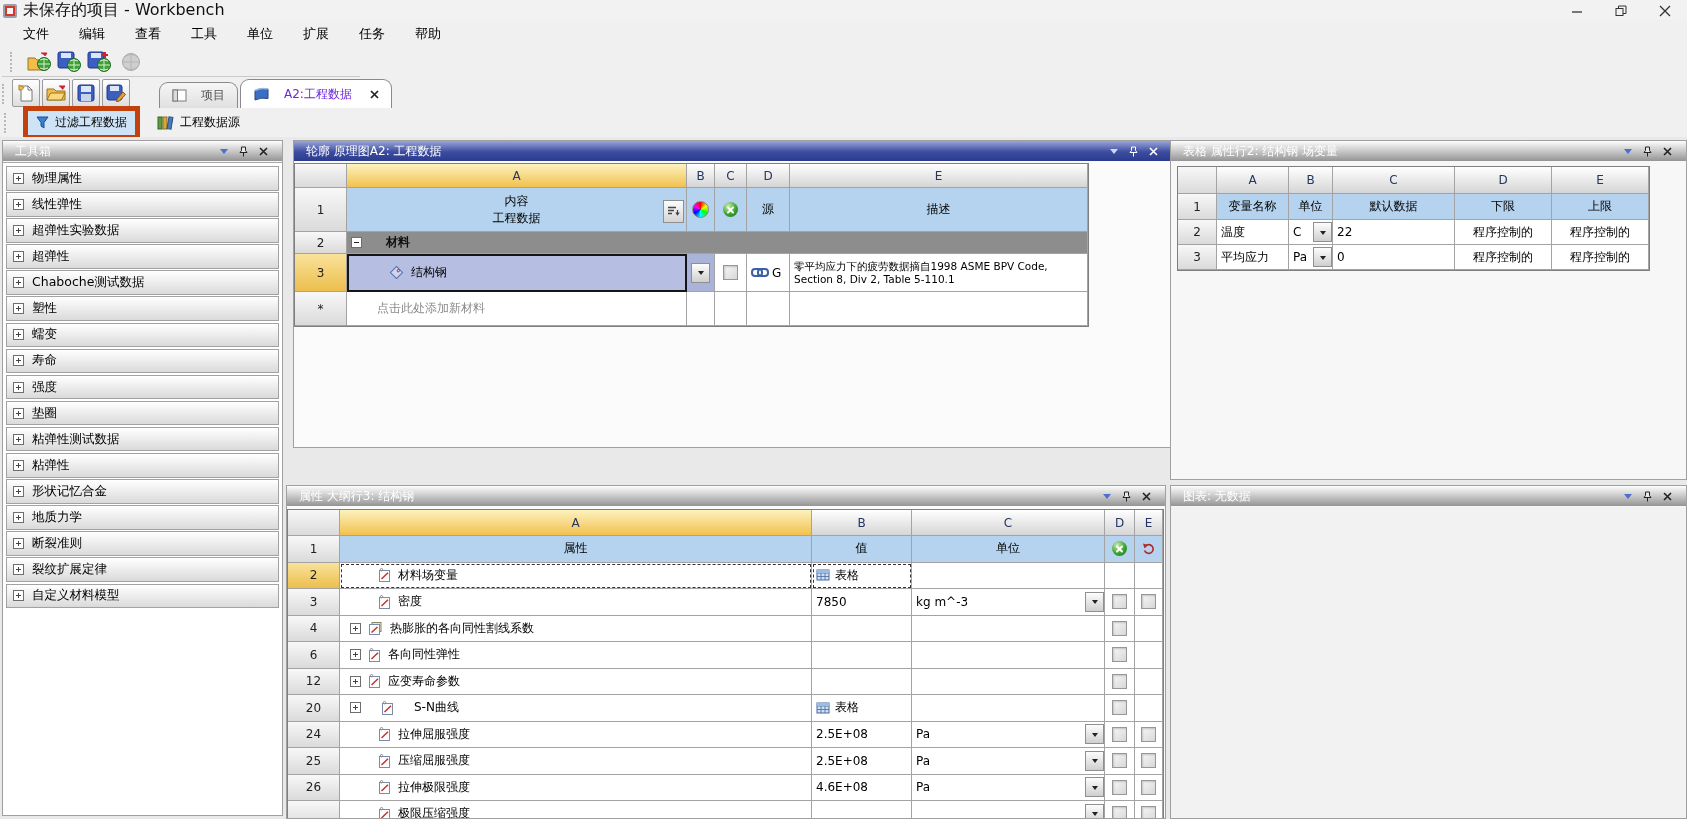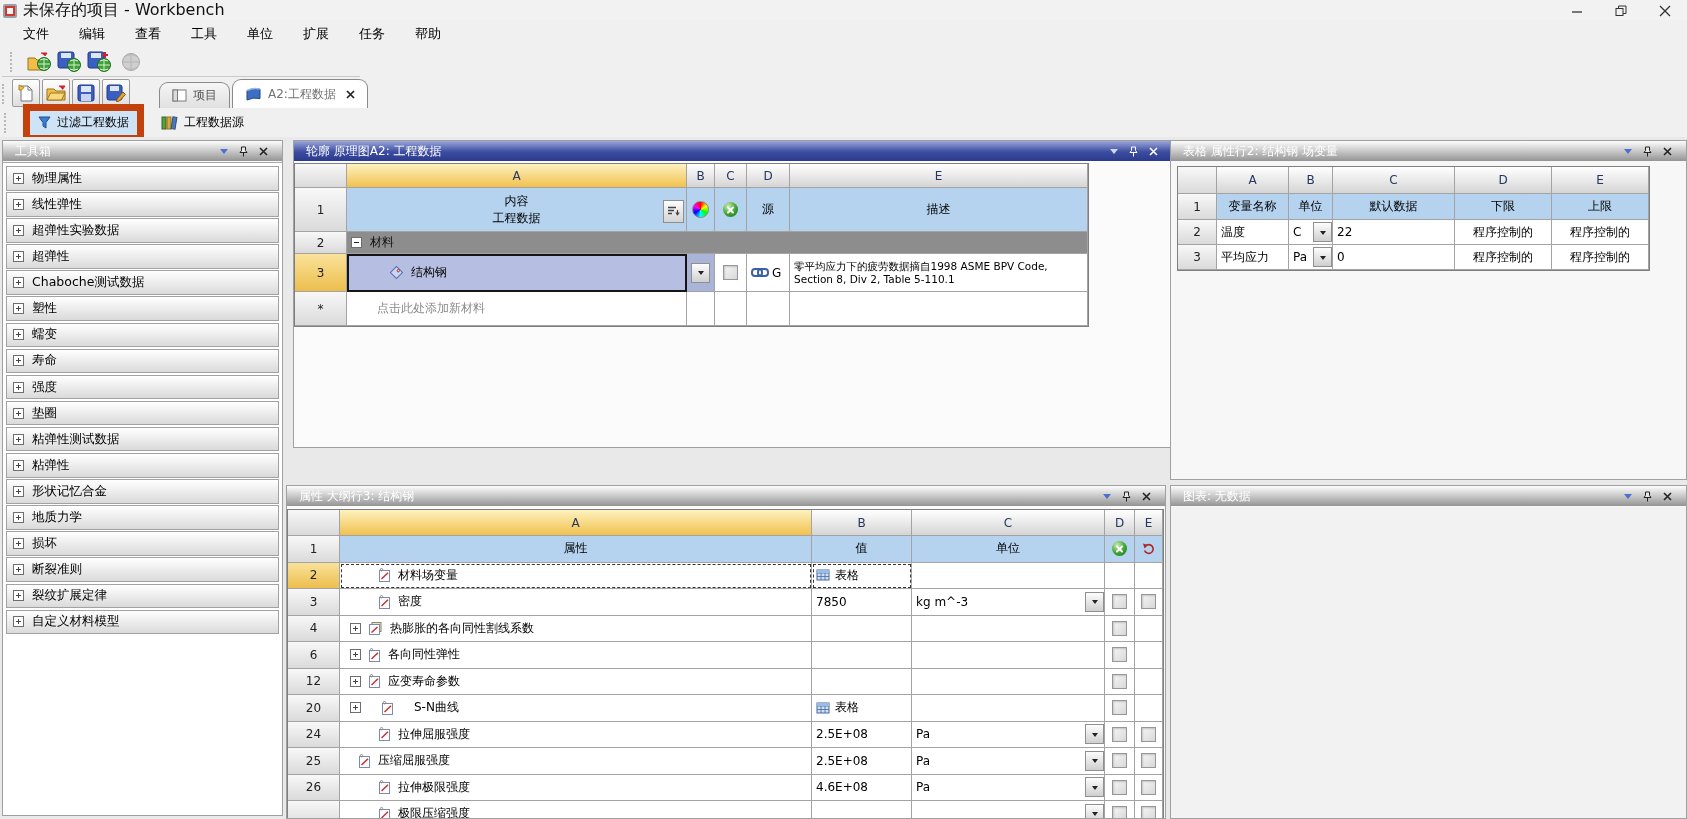--- a/index.html
+++ b/index.html
@@ -20,28 +20,28 @@
   .menu-item{padding:4px 15px;font-size:13px}
 
   
   .tb1{position:absolute;left:0;top:47px;height:29px;display:flex;align-items:center;gap:6px;padding-left:10px}
   .tb1sep{position:absolute;left:2px;top:76px;width:358px;height:1px;background:#cacaca}
   .tb2{position:absolute;left:0;top:78px;width:100%;height:30px;display:flex;align-items:flex-end}
   .tbtn{width:26px;height:26px;border:1px solid #9b9b9b;border-radius:2px;background:linear-gradient(#ffffff,#dedede);
         display:flex;align-items:center;justify-content:center;margin:0 1px 1px 1px}
   .grip{width:4px;height:20px;border-left:2px dotted #b8b8b8;margin-right:5px}
   .tabs{display:flex;align-items:flex-end;margin-left:28px}
-  .tab{height:25px;display:flex;align-items:center;gap:6px;padding:0 12px;border:1px solid #8a8a8a;border-bottom:none;
+  .tab{height:25px;display:flex;align-items:center;gap:14px;padding:0 12px;border:1px solid #8a8a8a;border-bottom:none;
        border-radius:9px 9px 0 0;background:linear-gradient(#f6f6f6,#e0e0e0);color:#333;margin-right:2px}
-  .tab.active{background:#fff;height:28px;color:#737373}
+  .tab.active{background:#fff;height:28px;color:#6d28d9}
 
   
   .filterbar{position:absolute;left:0;top:108px;width:100%;height:29px;display:flex;align-items:center;padding-left:4px;gap:8px}
   .fbtn{height:24px;display:flex;align-items:center;gap:6px;padding:0 8px;border:1px solid transparent}
-  .fbtn.on{background:#cfe3f7;border:7px solid #c2410c}
+  .fbtn.on{background:#cfe3f7;border:5px solid #c2410c}
 
   
   .main{position:absolute;left:0;top:137px;width:1687px;height:682px;background:#e9e9e9}
   .panel{position:absolute;background:#f7f7f7;border:1px solid #a0a0a0;box-sizing:border-box;overflow:hidden}
   .hdr{position:absolute;left:0;top:0;right:0;height:20px;display:flex;align-items:center;padding:0 12px;
        background:linear-gradient(#fdfdfd,#949494);color:#fff}
   .hdr.active{background:linear-gradient(#9aa5d9 0%,#3c4ca0 55%,#2b3a8c 100%)}
   .htitle{flex:1;white-space:nowrap;overflow:hidden;font-size:12px}
   .hicons{display:flex;align-items:center;gap:11px;color:#222;padding-right:2px}
   .hdr.active .hicons{color:#fff}
@@ -325,24 +325,20 @@
         <div class="tbx-item">
             <span class="plus"></span>
             <span>形状记忆合金</span>
           </div>
         <div class="tbx-item">
             <span class="plus"></span>
             <span>地质力学</span>
           </div>
         <div class="tbx-item">
             <span class="plus"></span>
-            <span>损坏</span>
-          </div>
-        <div class="tbx-item">
-            <span class="plus"></span>
             <span>断裂准则</span>
           </div>
         <div class="tbx-item">
             <span class="plus"></span>
             <span>裂纹扩展定律</span>
           </div>
         <div class="tbx-item">
             <span class="plus"></span>
             <span>自定义材料模型</span>
           </div>
@@ -395,21 +391,21 @@
               <span class="greenx">
                 <i class="x1"></i>
                 <i class="x2"></i>
               </span>
             </div>
           <div class="c bluec cc o-d">源</div>
           <div class="c bluec cc o-e">描述</div>
         </div>
         <div class="r" style="height:22px">
           <div class="c num o-num">2</div>
-          <div class="c grayrow o-grp" style="gap:8px;font-weight:normal">
+          <div class="c grayrow o-grp" style="gap:24px;font-weight:bold">
             <span class="minus" style="background:linear-gradient(#222,#222) 50% 50%/5px 1px no-repeat,#fff"></span>
             <span>材料</span>
           </div>
         </div>
         <div class="r" style="height:38px">
           <div class="c num goldnum o-num">3</div>
           <div class="c sel blackline o-a" style="gap:7px;padding-left:42px">
             <span>
               <svg width="15" height="15">
                   <g transform="rotate(45 7.5 7.5)">
@@ -661,21 +657,21 @@
           </div>
           <div class="c cc p-d">
               <span class="cb"></span>
             </div>
           <div class="c cc p-e">
               <span class="cb"></span>
             </div>
         </div>
         <div class="r" style="height:26.5px">
           <div class="c num p-num">25</div>
-          <div class="c p-a" style="gap:7px;padding-left:18px">
+          <div class="c p-a" style="gap:7px;padding-left:38px">
             <span>
                 <svg width="13" height="14">
                   <rect x="1.5" y="2.5" width="10" height="11" fill="#fdfdfd" stroke="#7d8aa8"></rect>
                   <circle cx="3.5" cy="1.7" r="1.2" fill="none" stroke="#8a8a8a"></circle>
                   <path d="M3.5 11 L10 4.8" stroke="#c03330" stroke-width="1.5"></path>
                 </svg>
               </span>
             <span>压缩屈服强度</span>
           </div>
           <div class="c p-b">2.5E+08</div>

